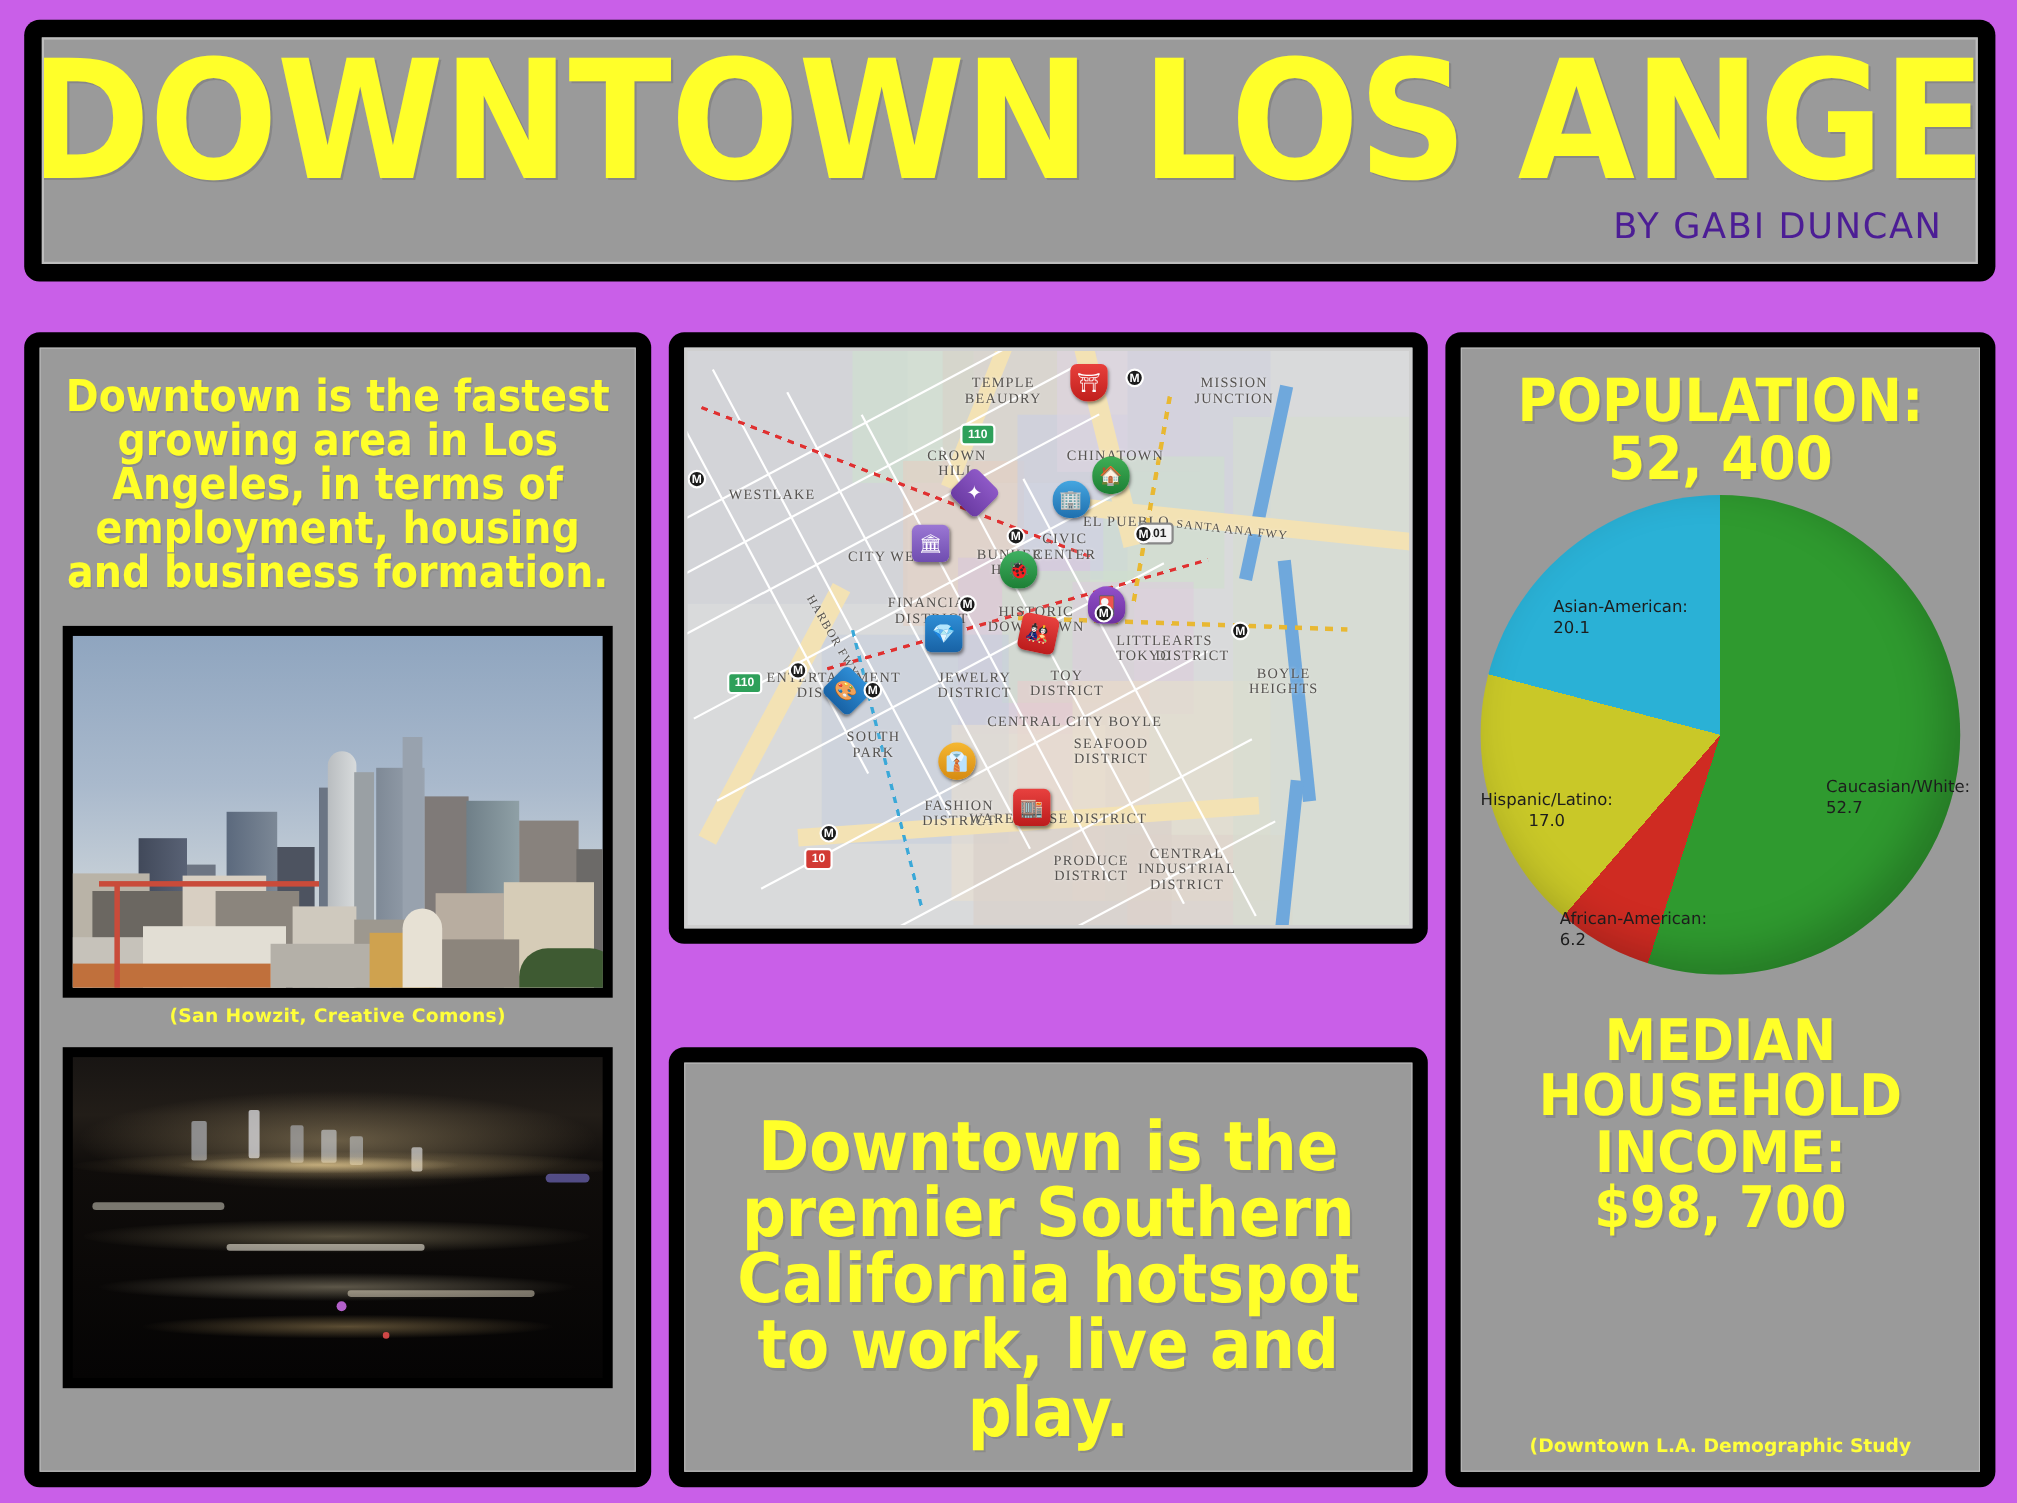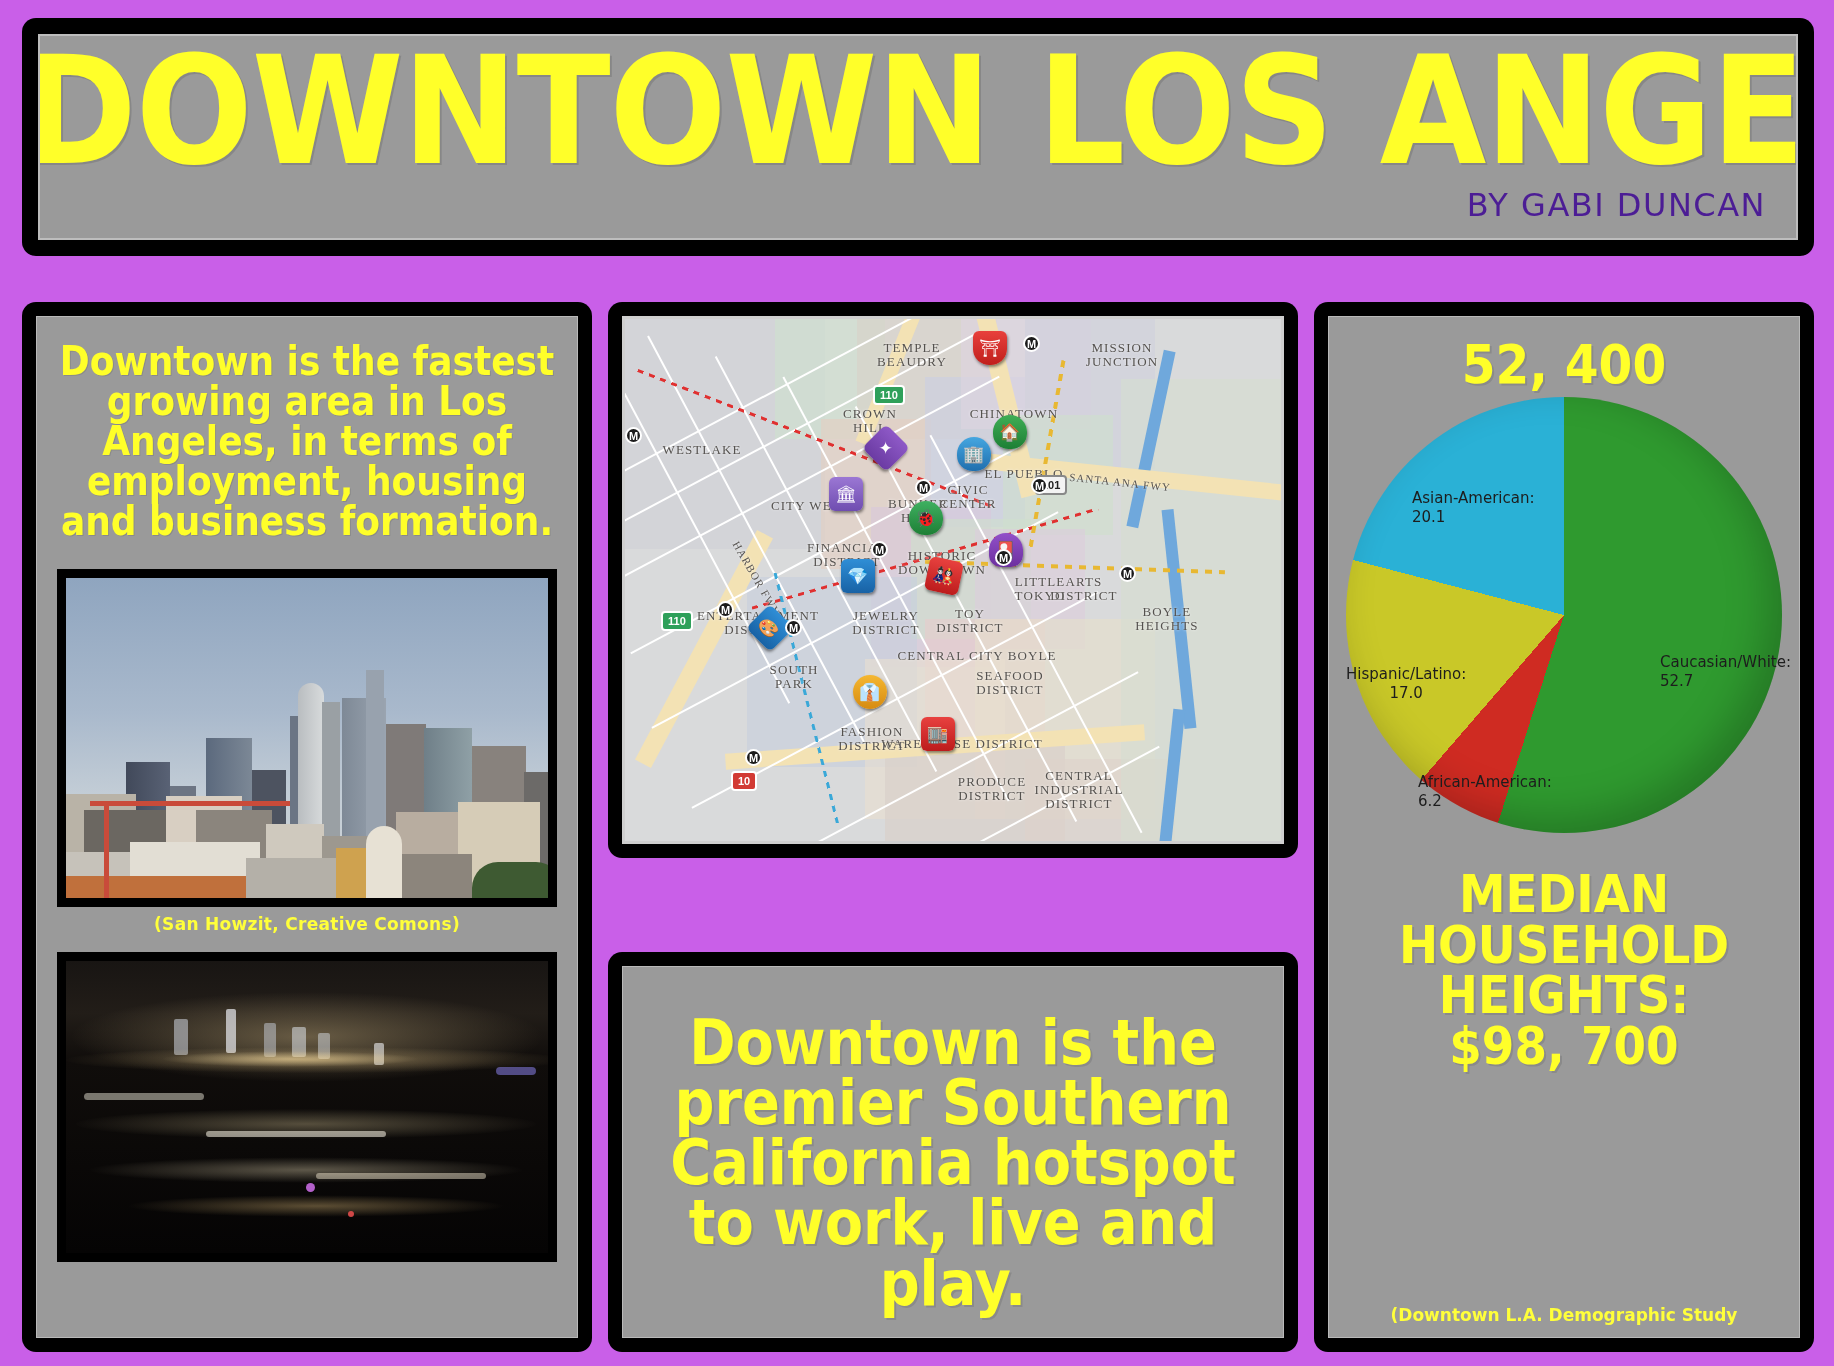--- a/index.html
+++ b/index.html
@@ -435,39 +435,40 @@
   <div class="panel" id="tagline-panel">
     <div class="panel-inner">
       <div class="tagline">Downtown is the premier Southern California hotspot to work, live and play.</div>
     </div>
   </div>
 
   <div class="panel" id="stats-panel">
     <div class="panel-inner">
 
       <div class="stat-heading" id="pop-heading">
+        <div>POPULATION:</div>
         <div>52, 400</div>
       </div>
 
       <div class="pie-wrap">
         <div class="pie" id="pie-disc" style="background: conic-gradient(rgb(47, 154, 47) 0deg, rgb(47, 154, 47) 197.625deg, rgb(207, 43, 34) 197.625deg, rgb(207, 43, 34) 220.875deg, rgb(201, 200, 40) 220.875deg, rgb(201, 200, 40) 284.625deg, rgb(42, 177, 214) 284.625deg, rgb(42, 177, 214) 360deg);"></div>
         <div class="pie-label" style="left:78px;top:92px;">Asian-American:
 20.1</div>
         <div class="pie-label" style="left:12px;top:268px;text-align:center;">Hispanic/Latino:
 17.0</div>
         <div class="pie-label" style="left:84px;top:376px;">African-American:
 6.2</div>
         <div class="pie-label" style="left:326px;top:256px;">Caucasian/White:
 52.7</div>
       </div>
 
       <div class="stat-heading" id="income-heading">
         <div>MEDIAN</div>
         <div>HOUSEHOLD</div>
-        <div>HEIGHTS:</div>
+        <div>INCOME:</div>
         <div>$98, 700</div>
       </div>
 
       <div class="source-note">(Downtown L.A. Demographic Study</div>
     </div>
   </div>
 
 </div>
 
 </body></html>

